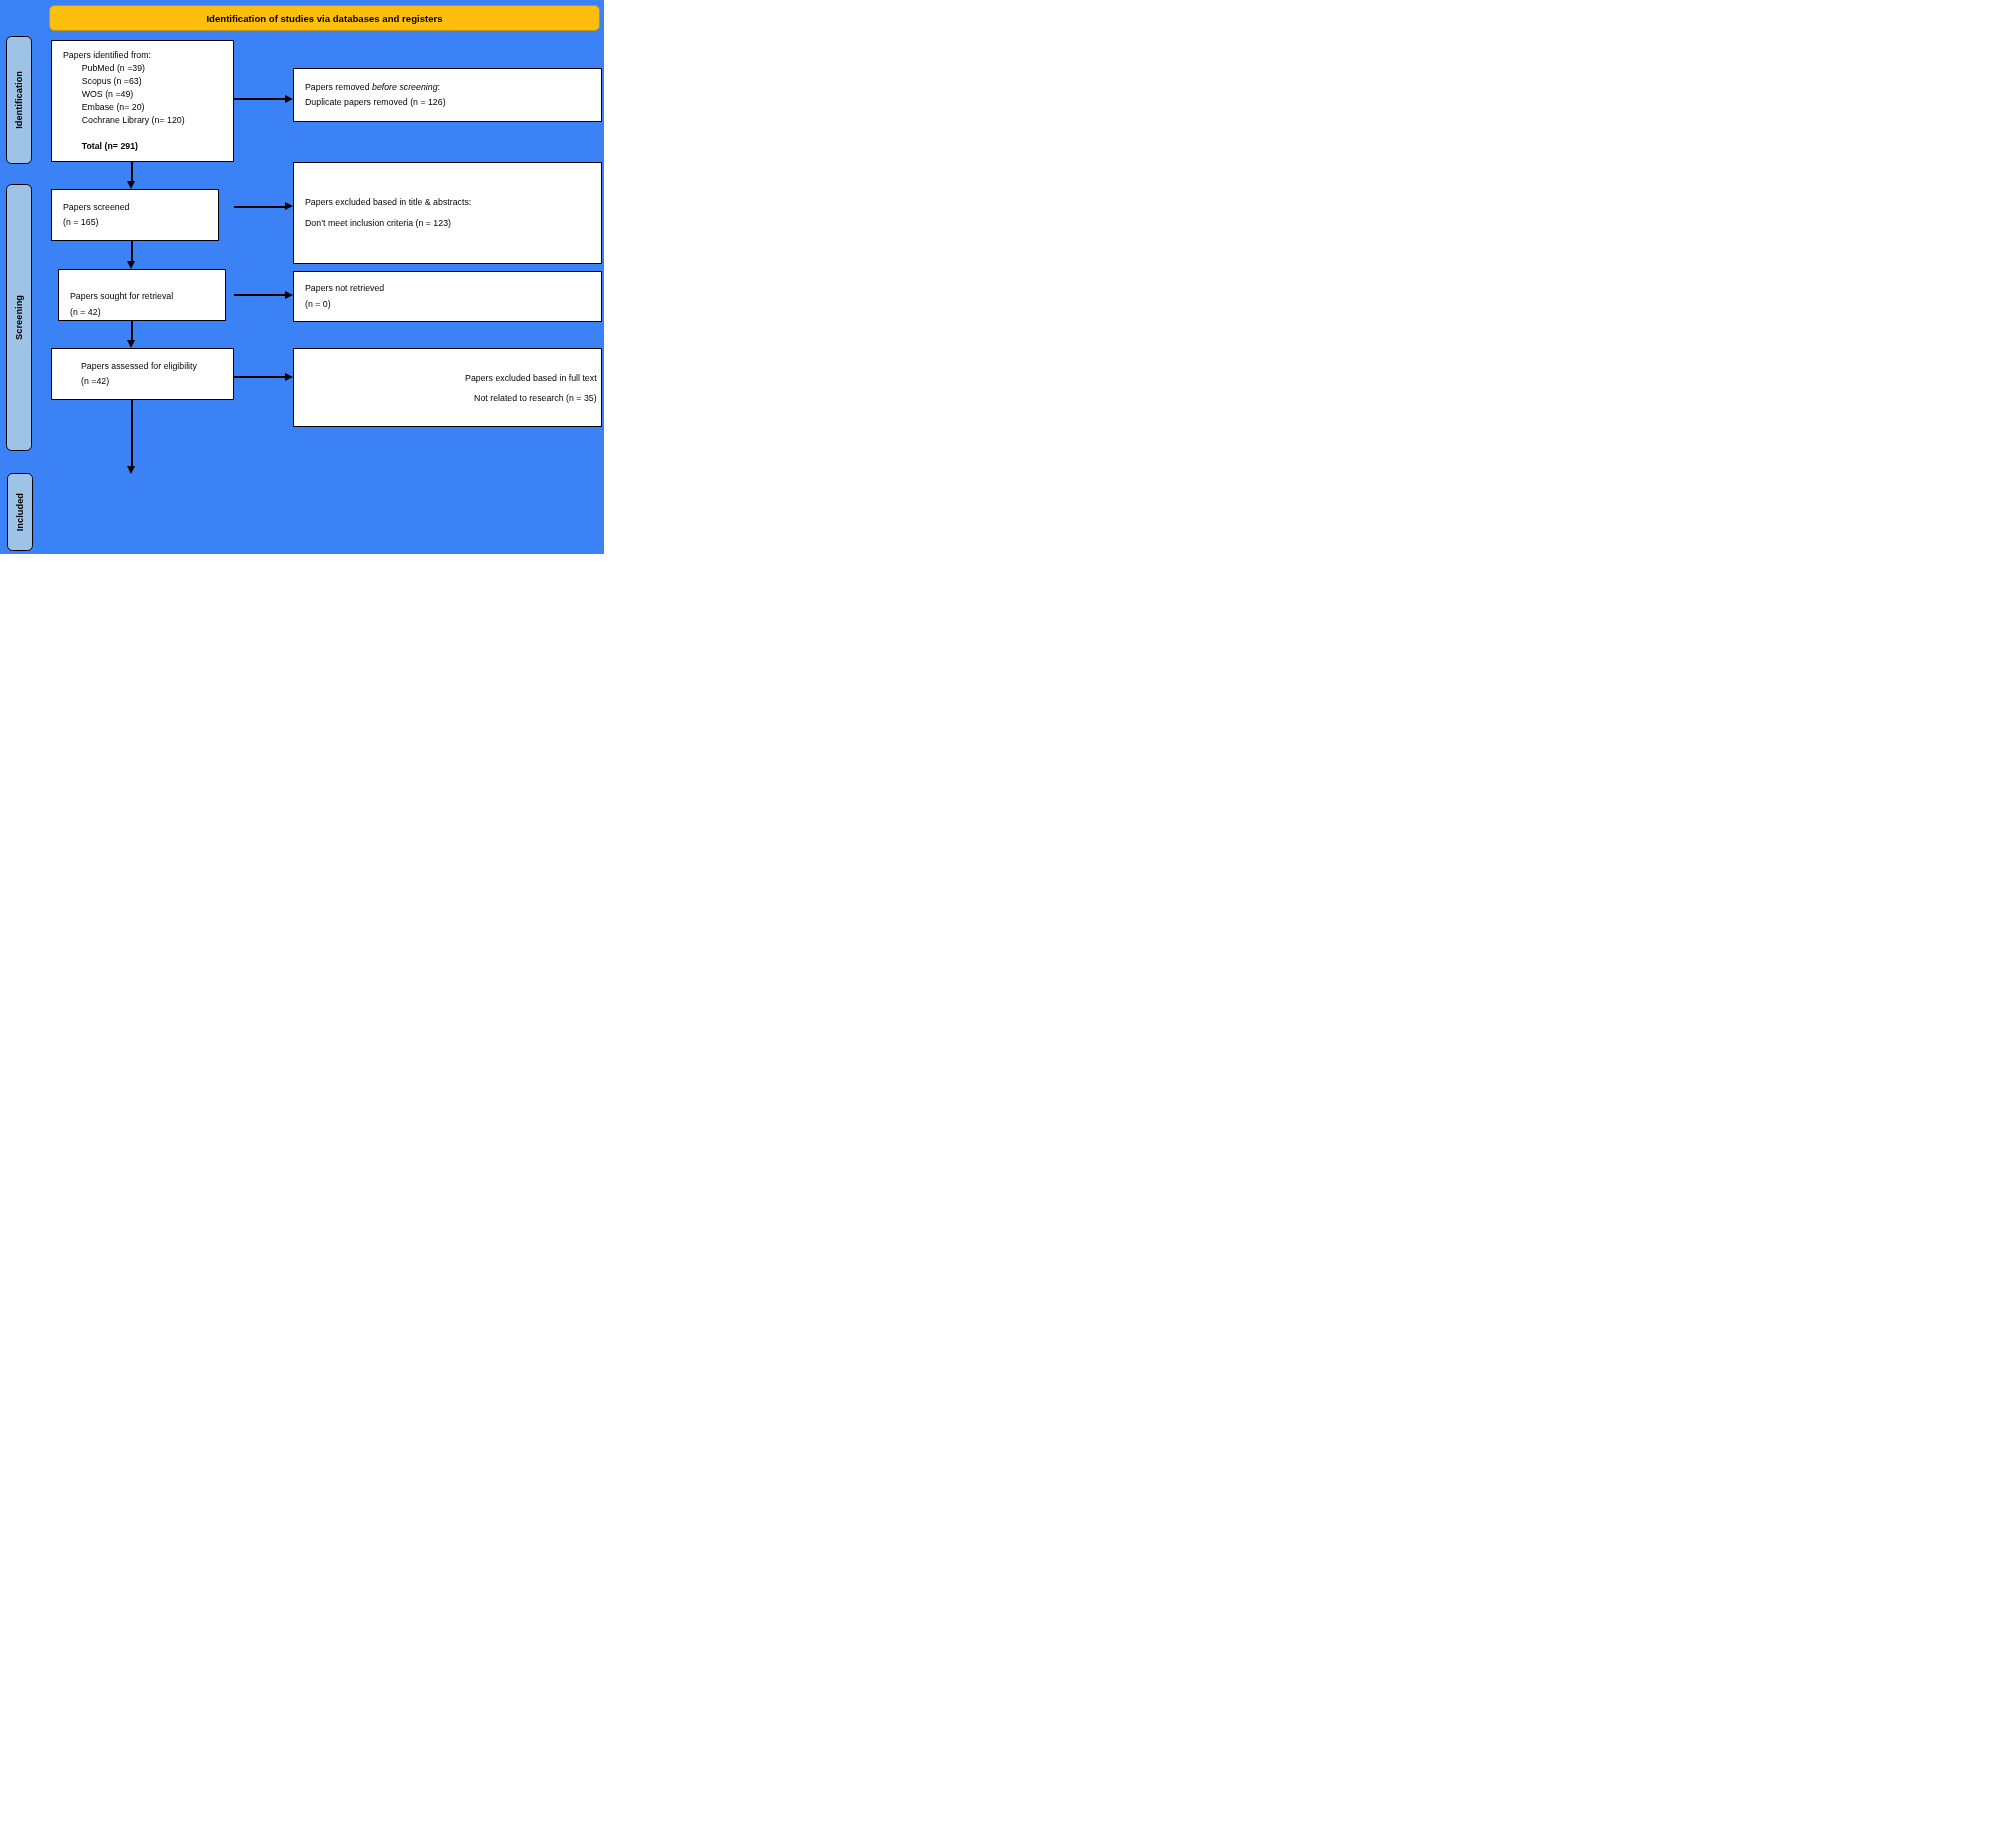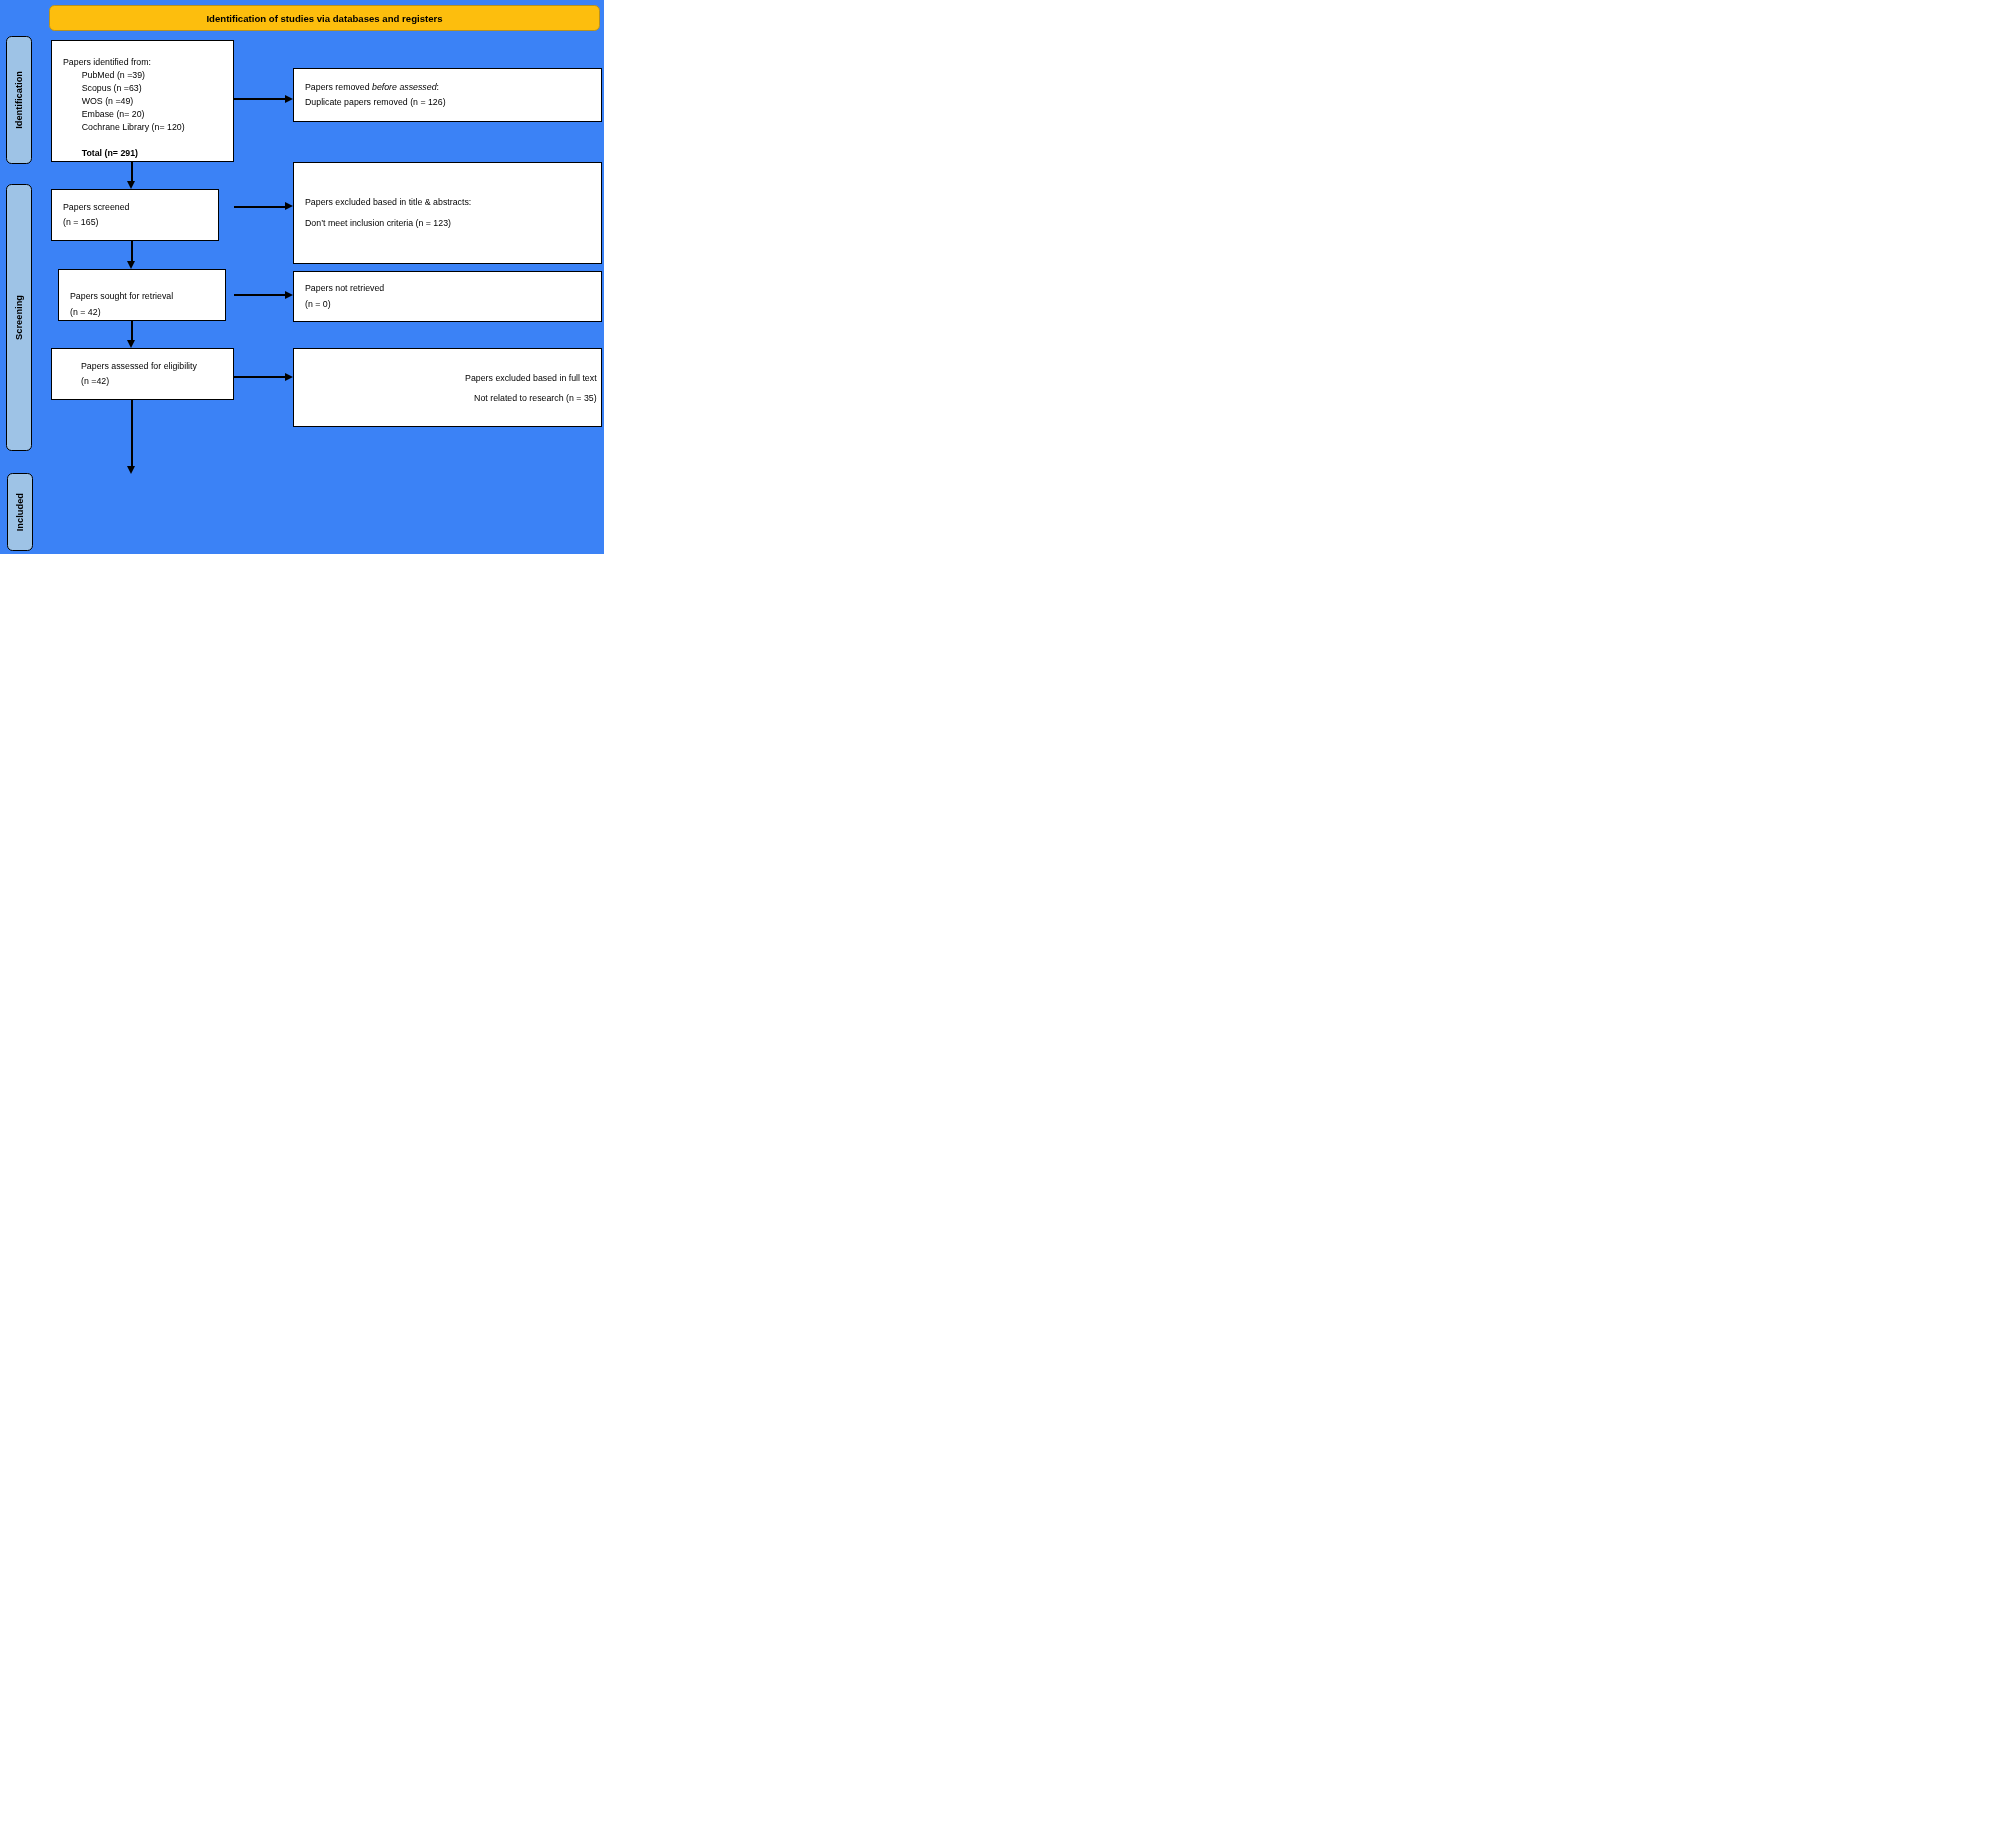--- a/index.html
+++ b/index.html
@@ -39,21 +39,21 @@
   .stage-screening{top:184px;height:267px;}
   .stage-included{top:473px;height:78px;left:6.6px;}
   
   .fbox{
     position:absolute;
     background:#fff;border:1.6px solid #000;box-sizing:border-box;
     font-size:8.8px;line-height:15.4px;
     display:flex;flex-direction:column;justify-content:center;
     padding-left:11px;padding-right:4.4px;
   }
-  .b-identified{left:51px;top:40px;width:183px;height:122px;justify-content:flex-start;padding-top:15px;line-height:13px;}
+  .b-identified{left:51px;top:40px;width:183px;height:122px;justify-content:flex-start;padding-top:8px;line-height:13px;}
   .b-identified .src{padding-left:18.7px;}
   .b-identified .total{padding-left:18.7px;font-weight:bold;margin-top:12.6px;}
   .b-screened{left:51px;top:189px;width:168px;height:52px;}
   .b-sought{left:58px;top:269px;width:168px;height:52px;justify-content:flex-end;}
   .b-assessed{left:51px;top:348px;width:183px;height:52px;padding-left:29px;}
   .b-included{left:48px;top:474px;width:223px;height:77px;align-items:center;padding-left:0;}
   .b-included .lbl{font-weight:bold;font-size:9.3px;}
   .r-box{left:293px;width:309px;}
   .r-removed{top:68px;height:54px;}
   .r-excluded-ta{top:162px;height:102px;line-height:21px;}
@@ -109,21 +109,21 @@
     <div>(n = 42)</div>
   </div>
 
   <div class="fbox b-assessed">
     <div>Papers assessed for eligibility</div>
     <div>(n =42)</div>
   </div>
 
 
   <div class="fbox r-box r-removed">
-    <div><span>Papers removed </span><span class="it">before assessed</span><span>:</span></div>
+    <div><span>Papers removed </span><span class="it">before screening</span><span>:</span></div>
     <div>Duplicate papers removed (n = 126)</div>
   </div>
 
   <div class="fbox r-box r-excluded-ta">
     <div>Papers excluded based in title &amp; abstracts:</div>
     <div>Don’t meet inclusion criteria (n = 123)</div>
   </div>
 
   <div class="fbox r-box r-notretrieved">
     <div>Papers not retrieved</div>

